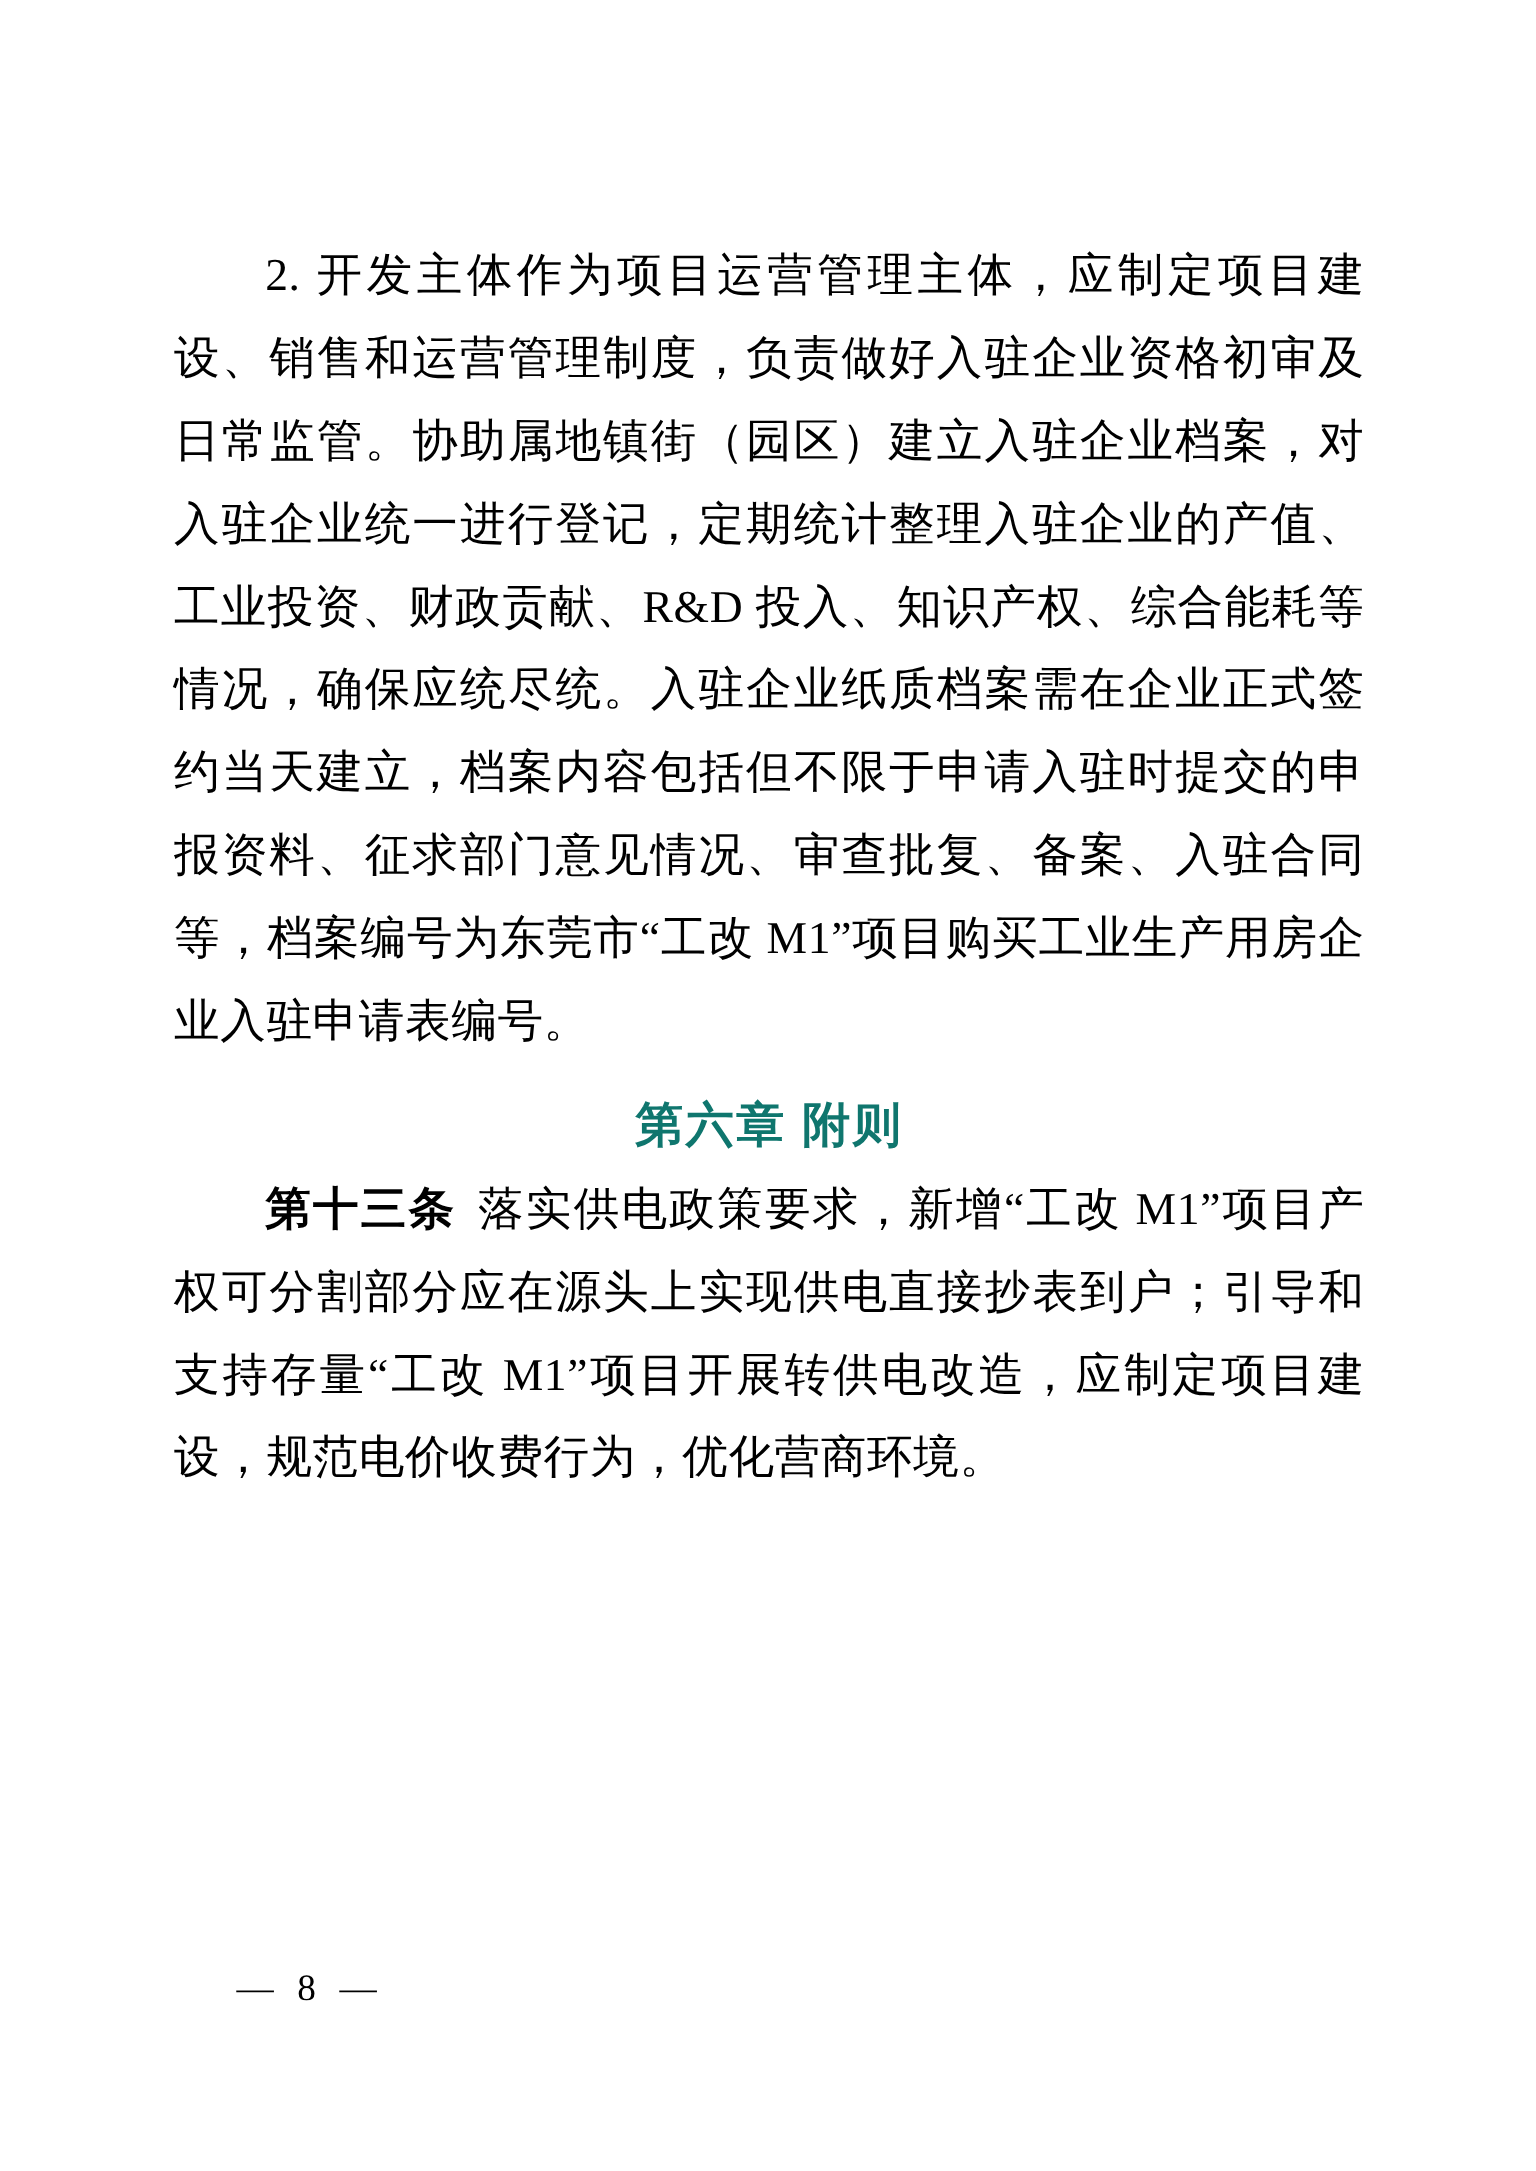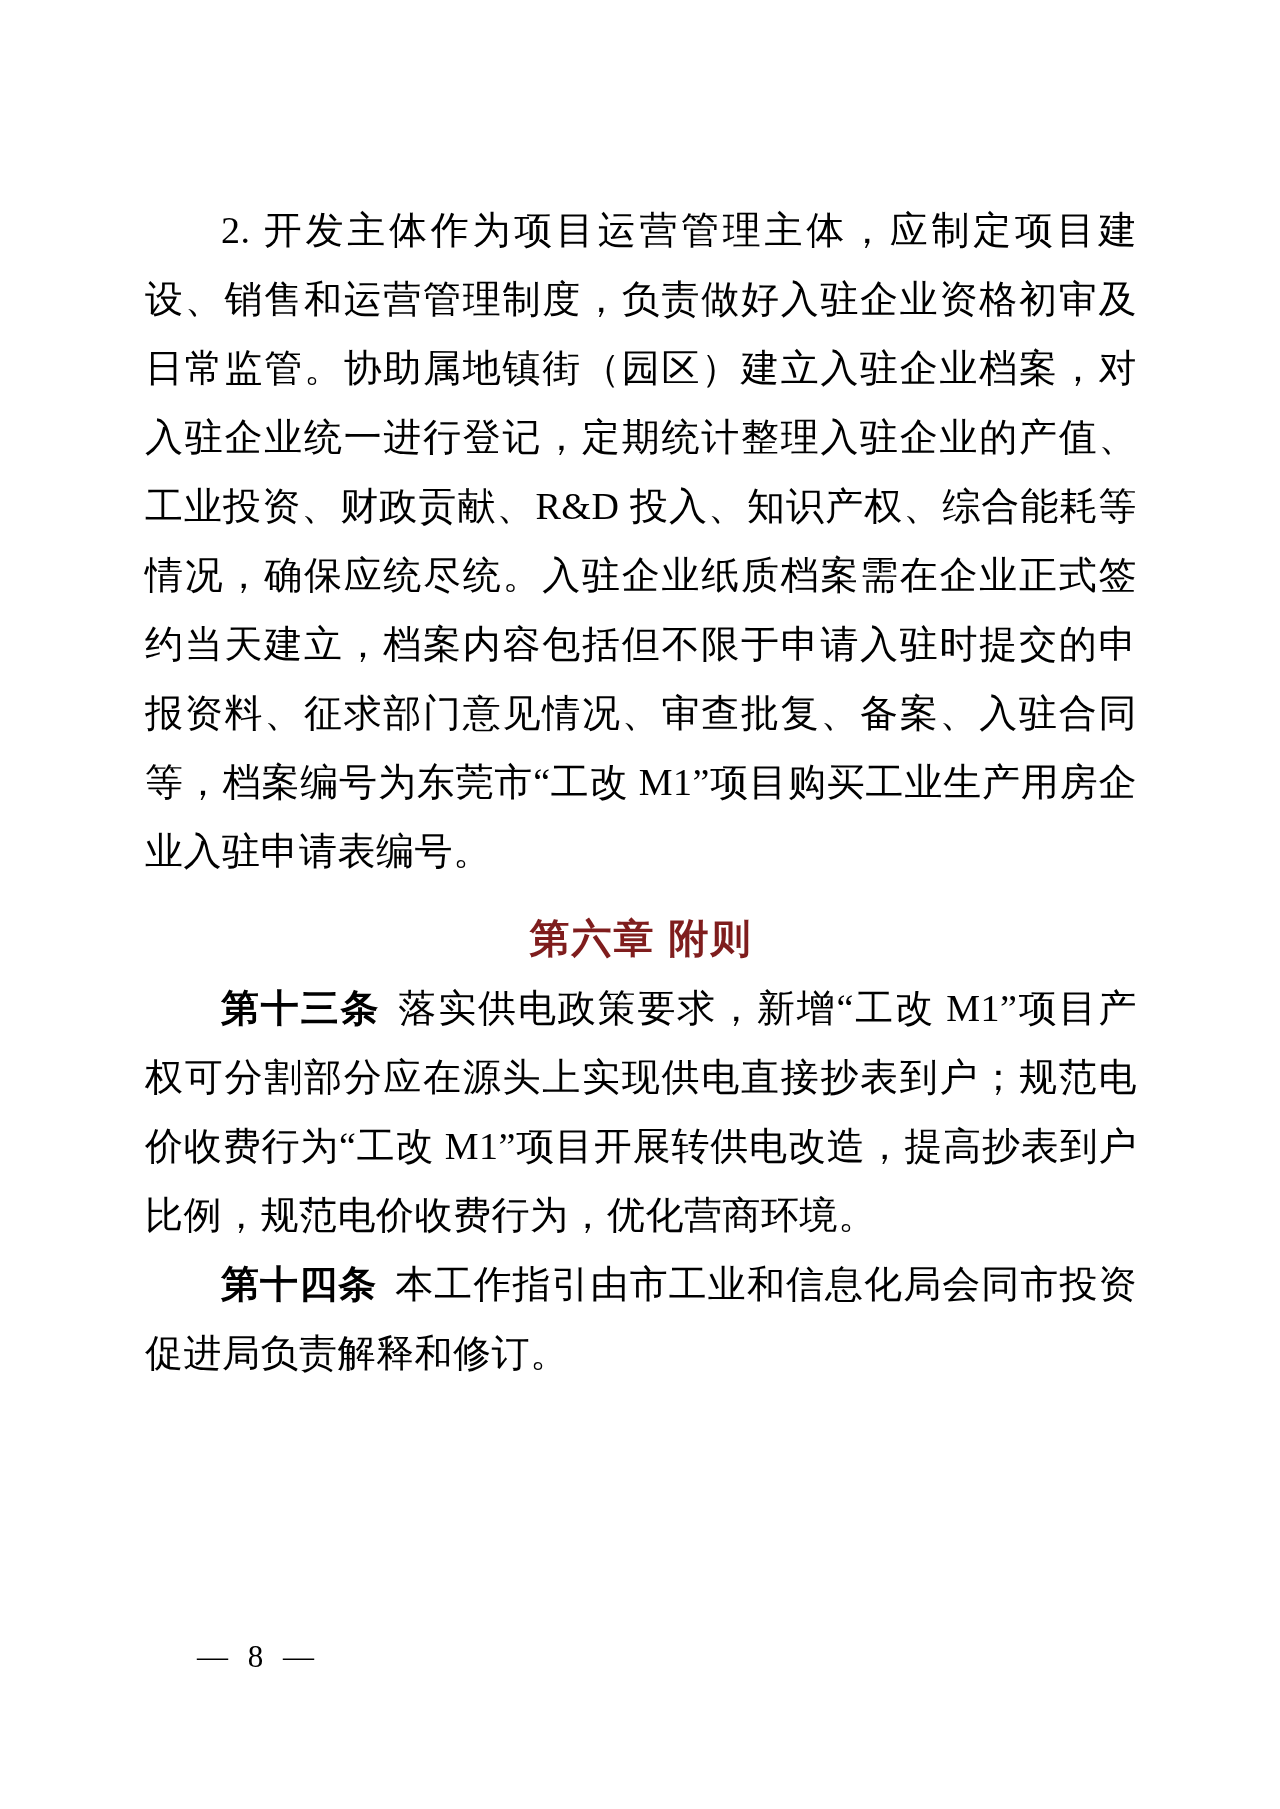--- a/index.html
+++ b/index.html
@@ -32,21 +32,21 @@
     text-indent: 2em;
     letter-spacing: 0.5px;
   }
   .chapter {
     margin: 26px 0 10px 0;
     font-family: "Liberation Sans", "DejaVu Sans", sans-serif;
     font-size: 40px;
     font-weight: 700;
     line-height: 52px;
     text-align: center;
-    color: #7f1d1d;
+    color: #0f766e;
     letter-spacing: 2px;
   }
   .article-label {
     font-family: "Liberation Sans", "DejaVu Sans", sans-serif;
     font-weight: 700;
     margin-right: 18px;
   }
   .footer {
     position: absolute;
     left: 197px;
@@ -62,24 +62,21 @@
 <body>
 
 <div class="page">
   <div class="content">
 
     <p class="body-text">2. 开发主体作为项目运营管理主体，应制定项目建设、销售和运营管理制度，负责做好入驻企业资格初审及日常监管。协助属地镇街（园区）建立入驻企业档案，对入驻企业统一进行登记，定期统计整理入驻企业的产值、工业投资、财政贡献、R&amp;D 投入、知识产权、综合能耗等情况，确保应统尽统。入驻企业纸质档案需在企业正式签约当天建立，档案内容包括但不限于申请入驻时提交的申报资料、征求部门意见情况、审查批复、备案、入驻合同等，档案编号为东莞市“工改 M1”项目购买工业生产用房企业入驻申请表编号。</p>
 
     <h2 class="chapter">第六章 附则</h2>
 
     <p class="body-text">
-      <span class="article-label">第十三条</span><span>落实供电政策要求，新增“工改 M1”项目产权可分割部分应在源头上实现供电直接抄表到户；规范电价收费行为“工改 M1”项目开展转供电改造，提高抄表到户比例，规范电价收费行为，优化营商环境。</span>
+      <span class="article-label">第十三条</span><span>落实供电政策要求，新增“工改 M1”项目产权可分割部分应在源头上实现供电直接抄表到户；引导和支持存量“工改 M1”项目开展转供电改造，应制定项目建设，规范电价收费行为，优化营商环境。</span>
     </p>
 
-    <p class="body-text">
-      <span class="article-label">第十四条</span><span>本工作指引由市工业和信息化局会同市投资促进局负责解释和修订。</span>
-    </p>
 
 
   </div>
 
   <div class="footer">— 8 —</div>
 </div>
 
 </body></html>

